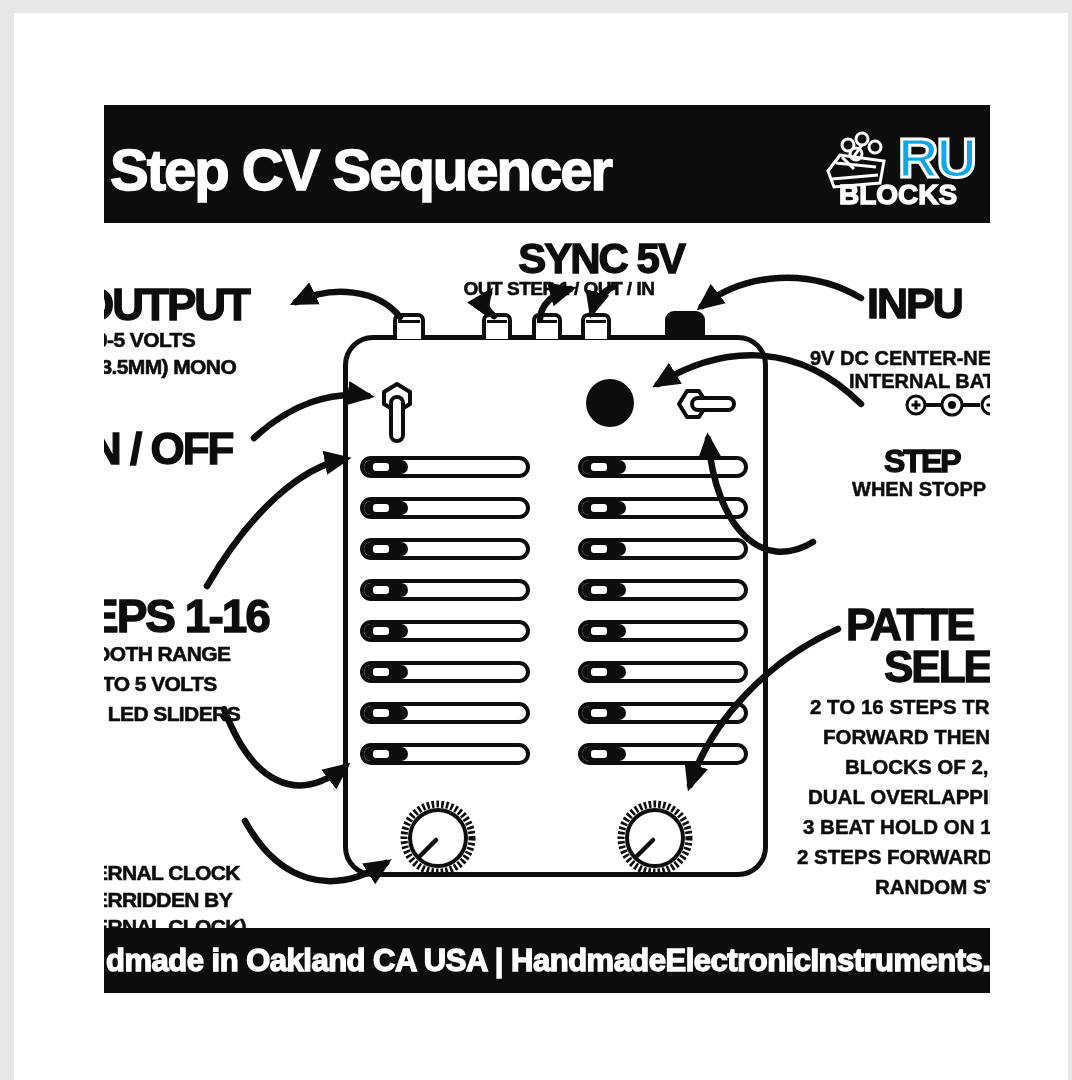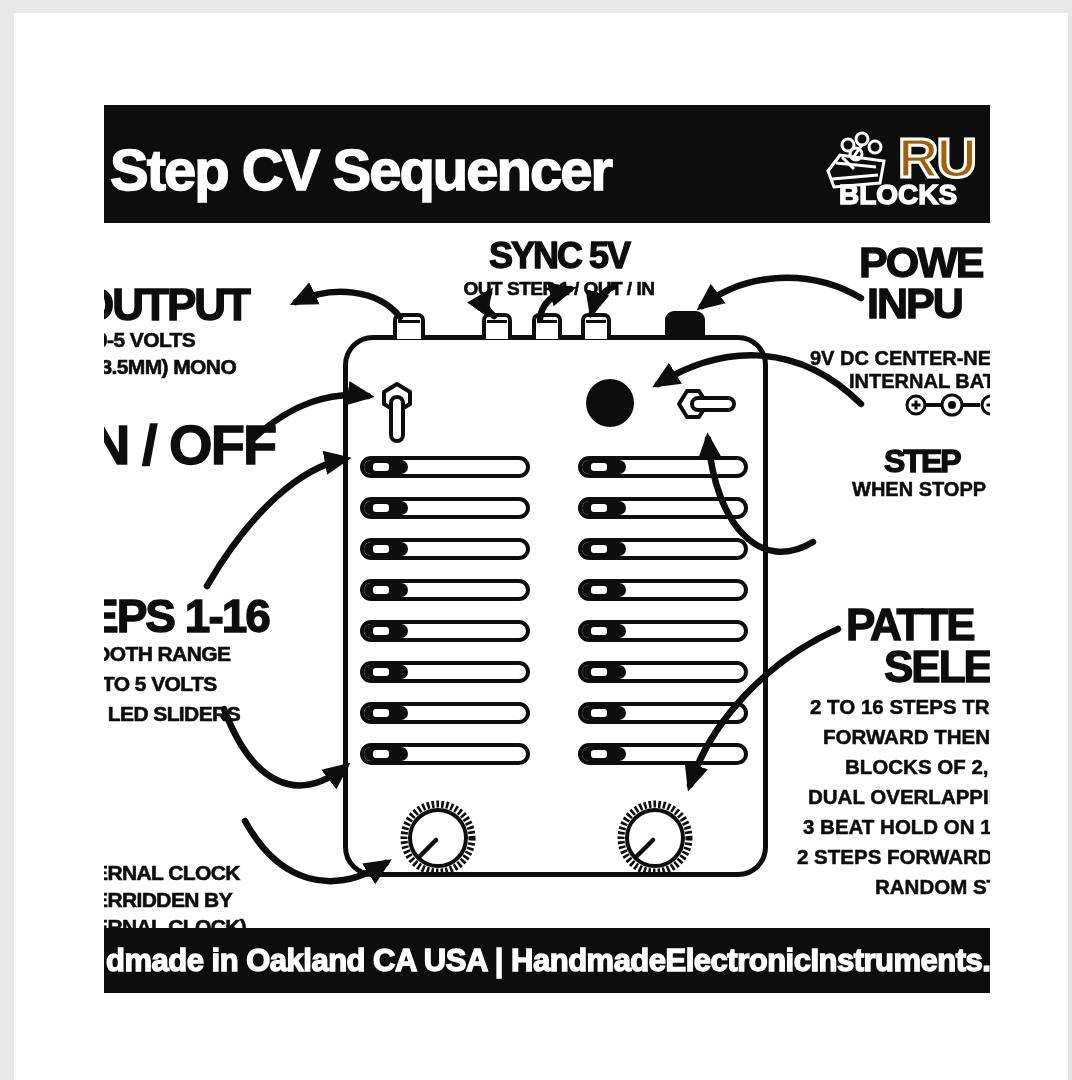--- a/index.html
+++ b/index.html
@@ -21,21 +21,21 @@
   .t{font-weight:bold;color:#0d0d0d;white-space:nowrap;line-height:1;}
   .big{letter-spacing:-2px;-webkit-text-stroke:1.3px #0d0d0d;}
   .small{font-size:21px;letter-spacing:-0.6px;-webkit-text-stroke:0.6px #0d0d0d;}
   .wt{color:#fff;-webkit-text-stroke:1.4px #fff;}
   .bar{position:absolute;left:0;width:1061px;background:#0d0d0d;}
   .headerbar{top:0;height:118px;}
   .footerbar{top:823px;height:65px;}
   .title{position:absolute;left:6px;top:36px;font-size:58px;font-weight:bold;letter-spacing:-2px;}
   .brand-ru{
     position:absolute;left:794px;top:20px;font-size:56px;font-weight:bold;
-    color:#a16207;-webkit-text-stroke:3px #fff;letter-spacing:-2px;white-space:nowrap;
+    color:#0ea5e9;-webkit-text-stroke:3px #fff;letter-spacing:-2px;white-space:nowrap;
   }
   .brand-electro{position:absolute;left:735px;top:76px;font-size:28px;font-weight:bold;letter-spacing:0;white-space:nowrap;}
   .footer-text{position:absolute;left:2px;top:17px;font-size:31px;font-weight:bold;letter-spacing:-0.5px;white-space:nowrap;text-align:right;}
 
   
   .device{
     position:absolute;left:239px;top:230px;width:425px;height:542px;
     border:5px solid #0d0d0d;border-radius:30px;background:#fff;box-sizing:border-box;
   }
   .jack{
@@ -193,35 +193,34 @@
     <svg class="abs" style="left:511px;top:693px" width="80" height="80" viewBox="0 0 80 80">
       <circle cx="40" cy="40" r="34" fill="#fff" stroke="#0d0d0d" stroke-width="7" stroke-dasharray="2.6 2.2"></circle>
       <circle cx="40" cy="40" r="28" fill="#fff" stroke="#0d0d0d" stroke-width="4"></circle>
       <line x1="38" y1="42" x2="21" y2="59" stroke="#0d0d0d" stroke-width="4.5" stroke-linecap="round"></line>
     </svg>
 
     <div class="abs t big" style="left:-24px;top:178px;font-size:44px">OUTPUT</div>
     <div class="abs t small" style="left:-8px;top:224px">0-5 VOLTS</div>
     <div class="abs t small" style="left:-10px;top:251px">(3.5MM) MONO</div>
 
-    <div class="abs t big" style="left:-14px;top:312px;font-size:56px">N / OFF</div>
+    <div class="abs t big" style="left:-14px;top:322px;font-size:44px">N / OFF</div>
 
     <div class="abs t big" style="left:-16px;top:488px;font-size:46px">EPS 1-16</div>
     <div class="abs t small" style="left:-10px;top:538px">OOTH RANGE</div>
     <div class="abs t small" style="left:-2px;top:568px">TO 5 VOLTS</div>
     <div class="abs t small" style="left:-16px;top:598px">H LED SLIDERS</div>
 
     <div class="abs t small" style="left:-10px;top:757px">ERNAL CLOCK</div>
     <div class="abs t small" style="left:-10px;top:784px">ERRIDDEN BY</div>
     <div class="abs t small" style="left:-10px;top:811px">ERNAL CLOCK)</div>
 
-    <div class="abs t big" style="left:330px;top:133px;width:250px;text-align:center;font-size:36px">SYNC 5V</div>
+    <div class="abs t big" style="left:330px;top:133px;width:250px;text-align:right;font-size:42px">SYNC 5V</div>
     <div class="abs t" style="left:322px;top:174px;width:266px;text-align:center;font-size:19px;letter-spacing:-0.5px;-webkit-text-stroke:0.6px #0d0d0d">OUT STEP 1 / OUT / IN</div>
 
-    <div class="abs t big" style="left:755px;top:136px;font-size:43px">POWE</div>
     <div class="abs t big" style="left:763px;top:177px;font-size:43px">INPU</div>
     <div class="abs t" style="left:706px;top:243px;font-size:20px;-webkit-text-stroke:0.5px #0d0d0d">9V DC CENTER-NEG</div>
     <div class="abs t" style="left:745px;top:266px;font-size:20px;-webkit-text-stroke:0.5px #0d0d0d">INTERNAL BAT</div>
     <svg class="abs" style="left:800px;top:286px" width="100" height="28" viewBox="0 0 100 28" fill="none" stroke="#0d0d0d" stroke-width="3">
       <circle cx="12" cy="14" r="9"></circle>
       <path d="M12,9.5 V18.5 M7.5,14 H16.5"></path>
       <line x1="21" y1="14" x2="37" y2="14" stroke-width="4"></line>
       <circle cx="48" cy="14" r="10"></circle>
       <circle cx="48" cy="14" r="4" fill="#0d0d0d" stroke="none"></circle>
       <line x1="58" y1="14" x2="76" y2="14" stroke-width="4"></line>

